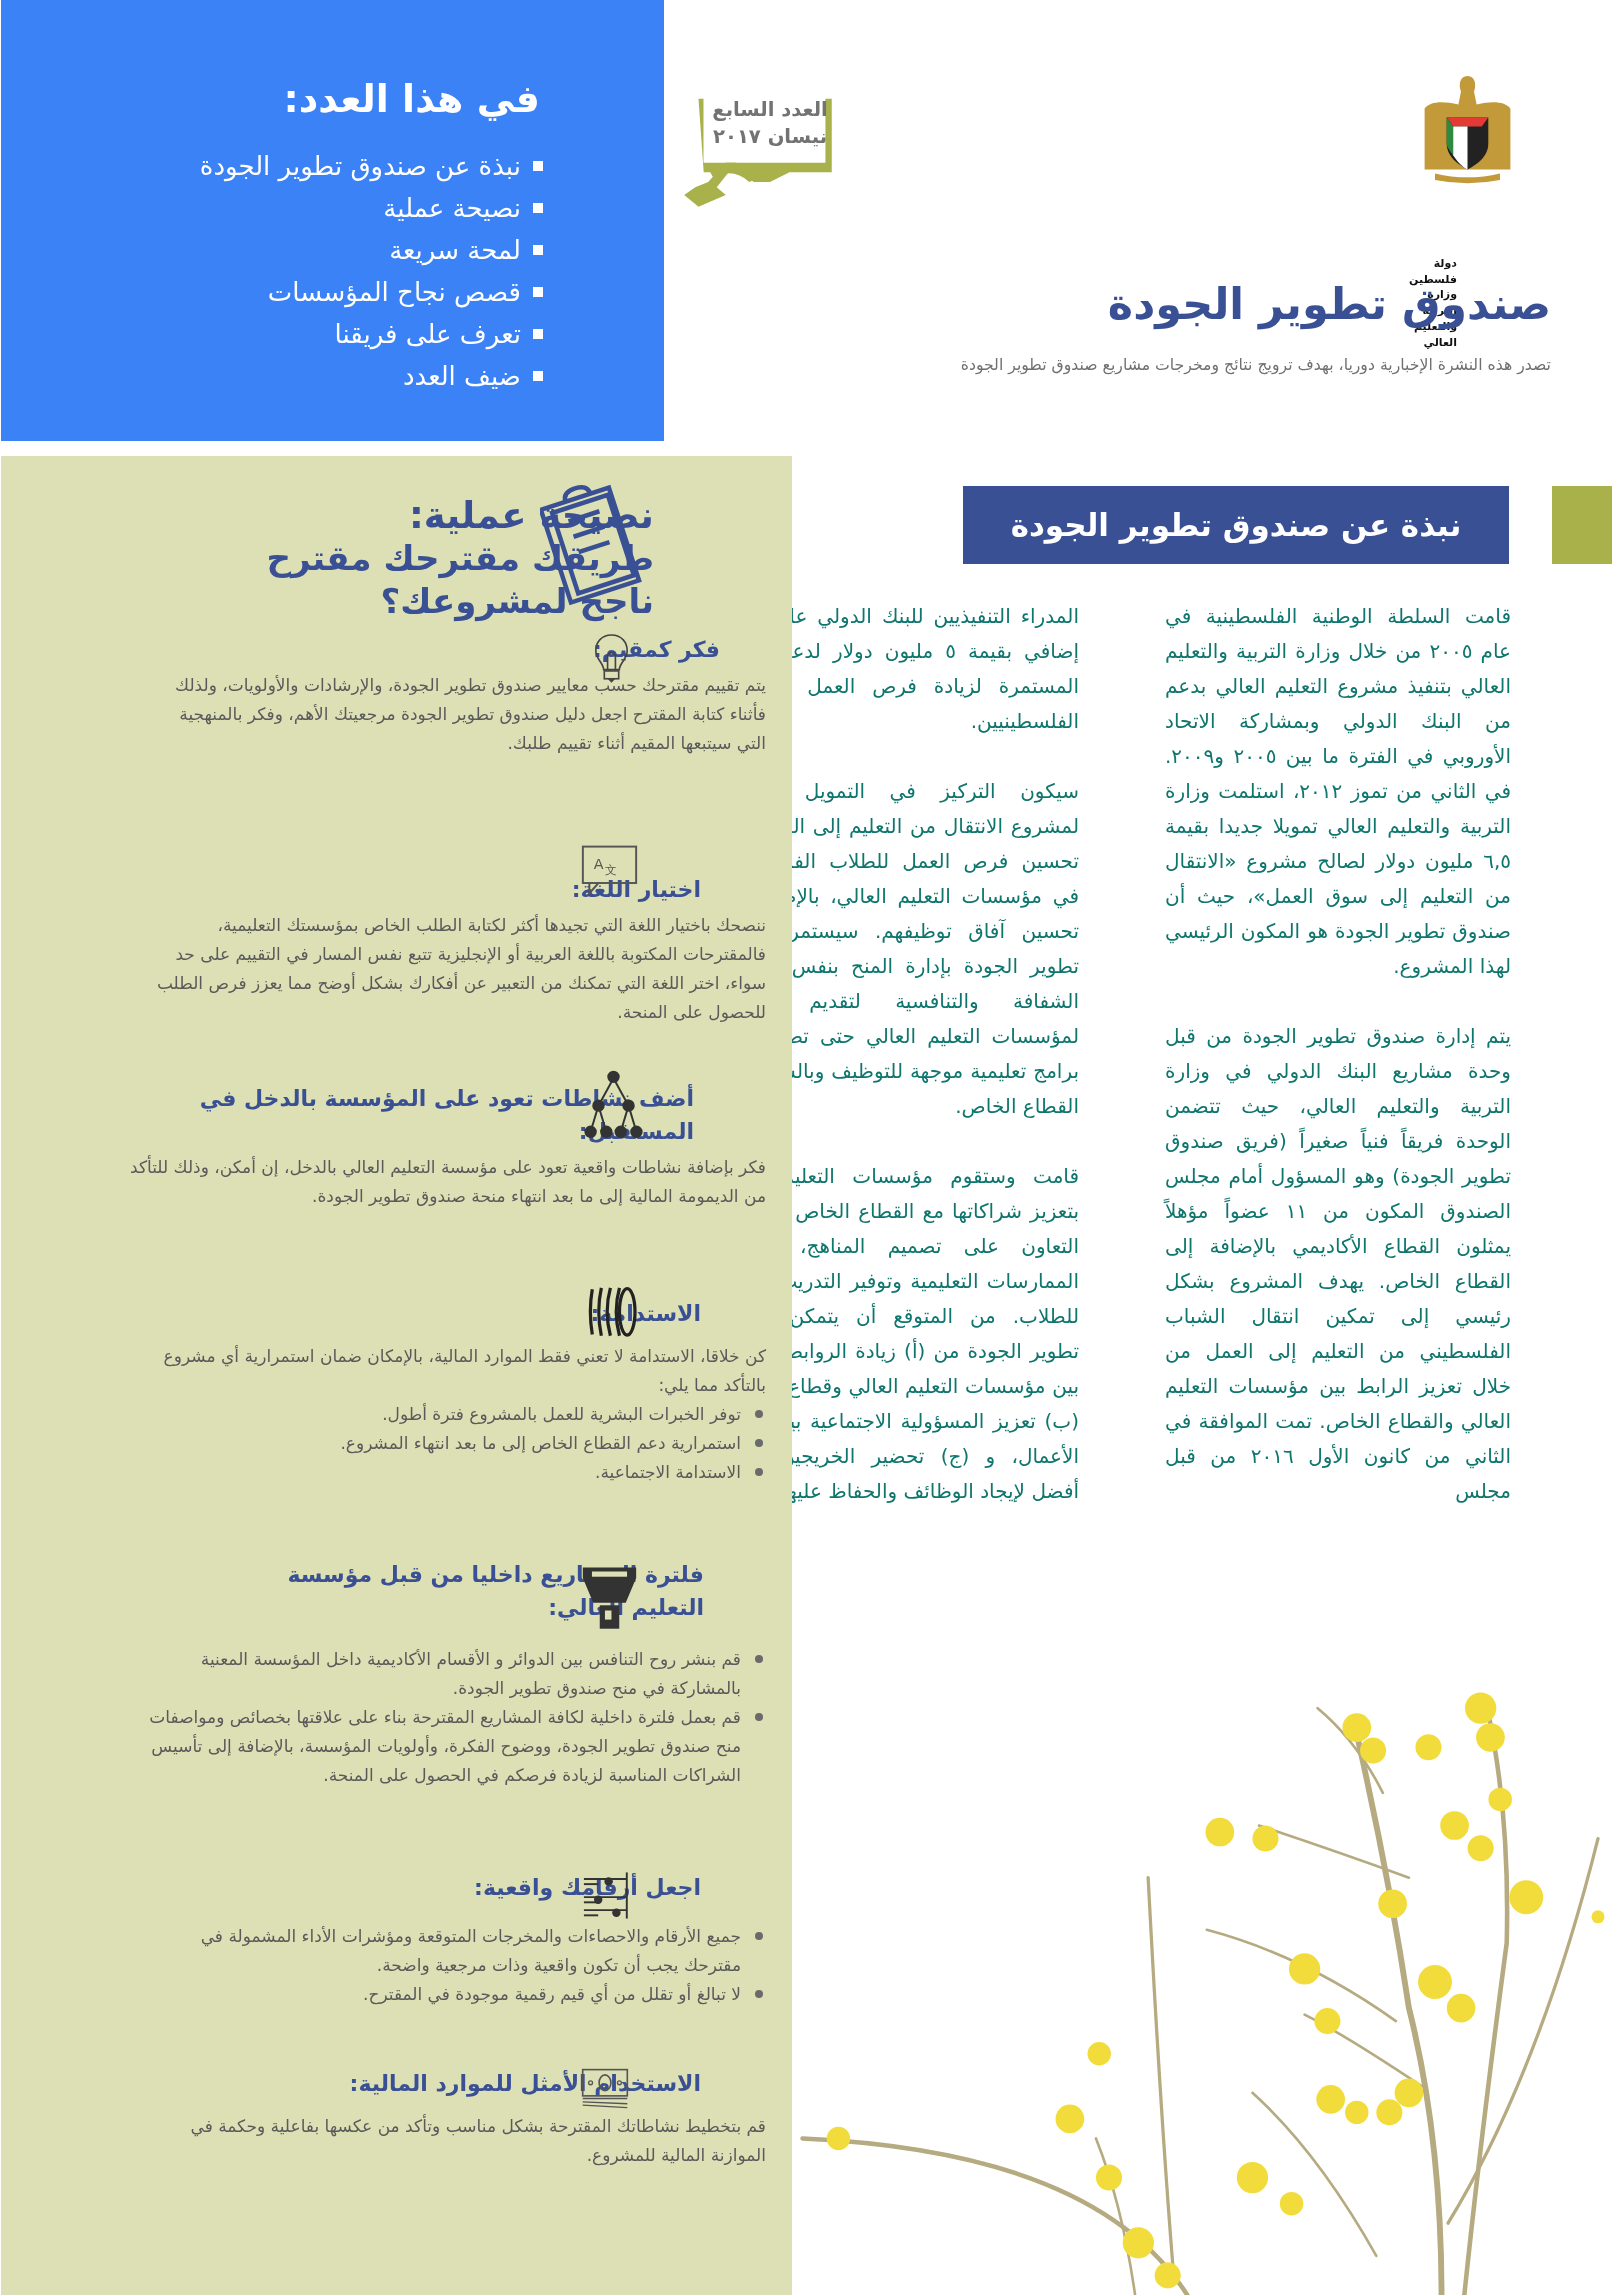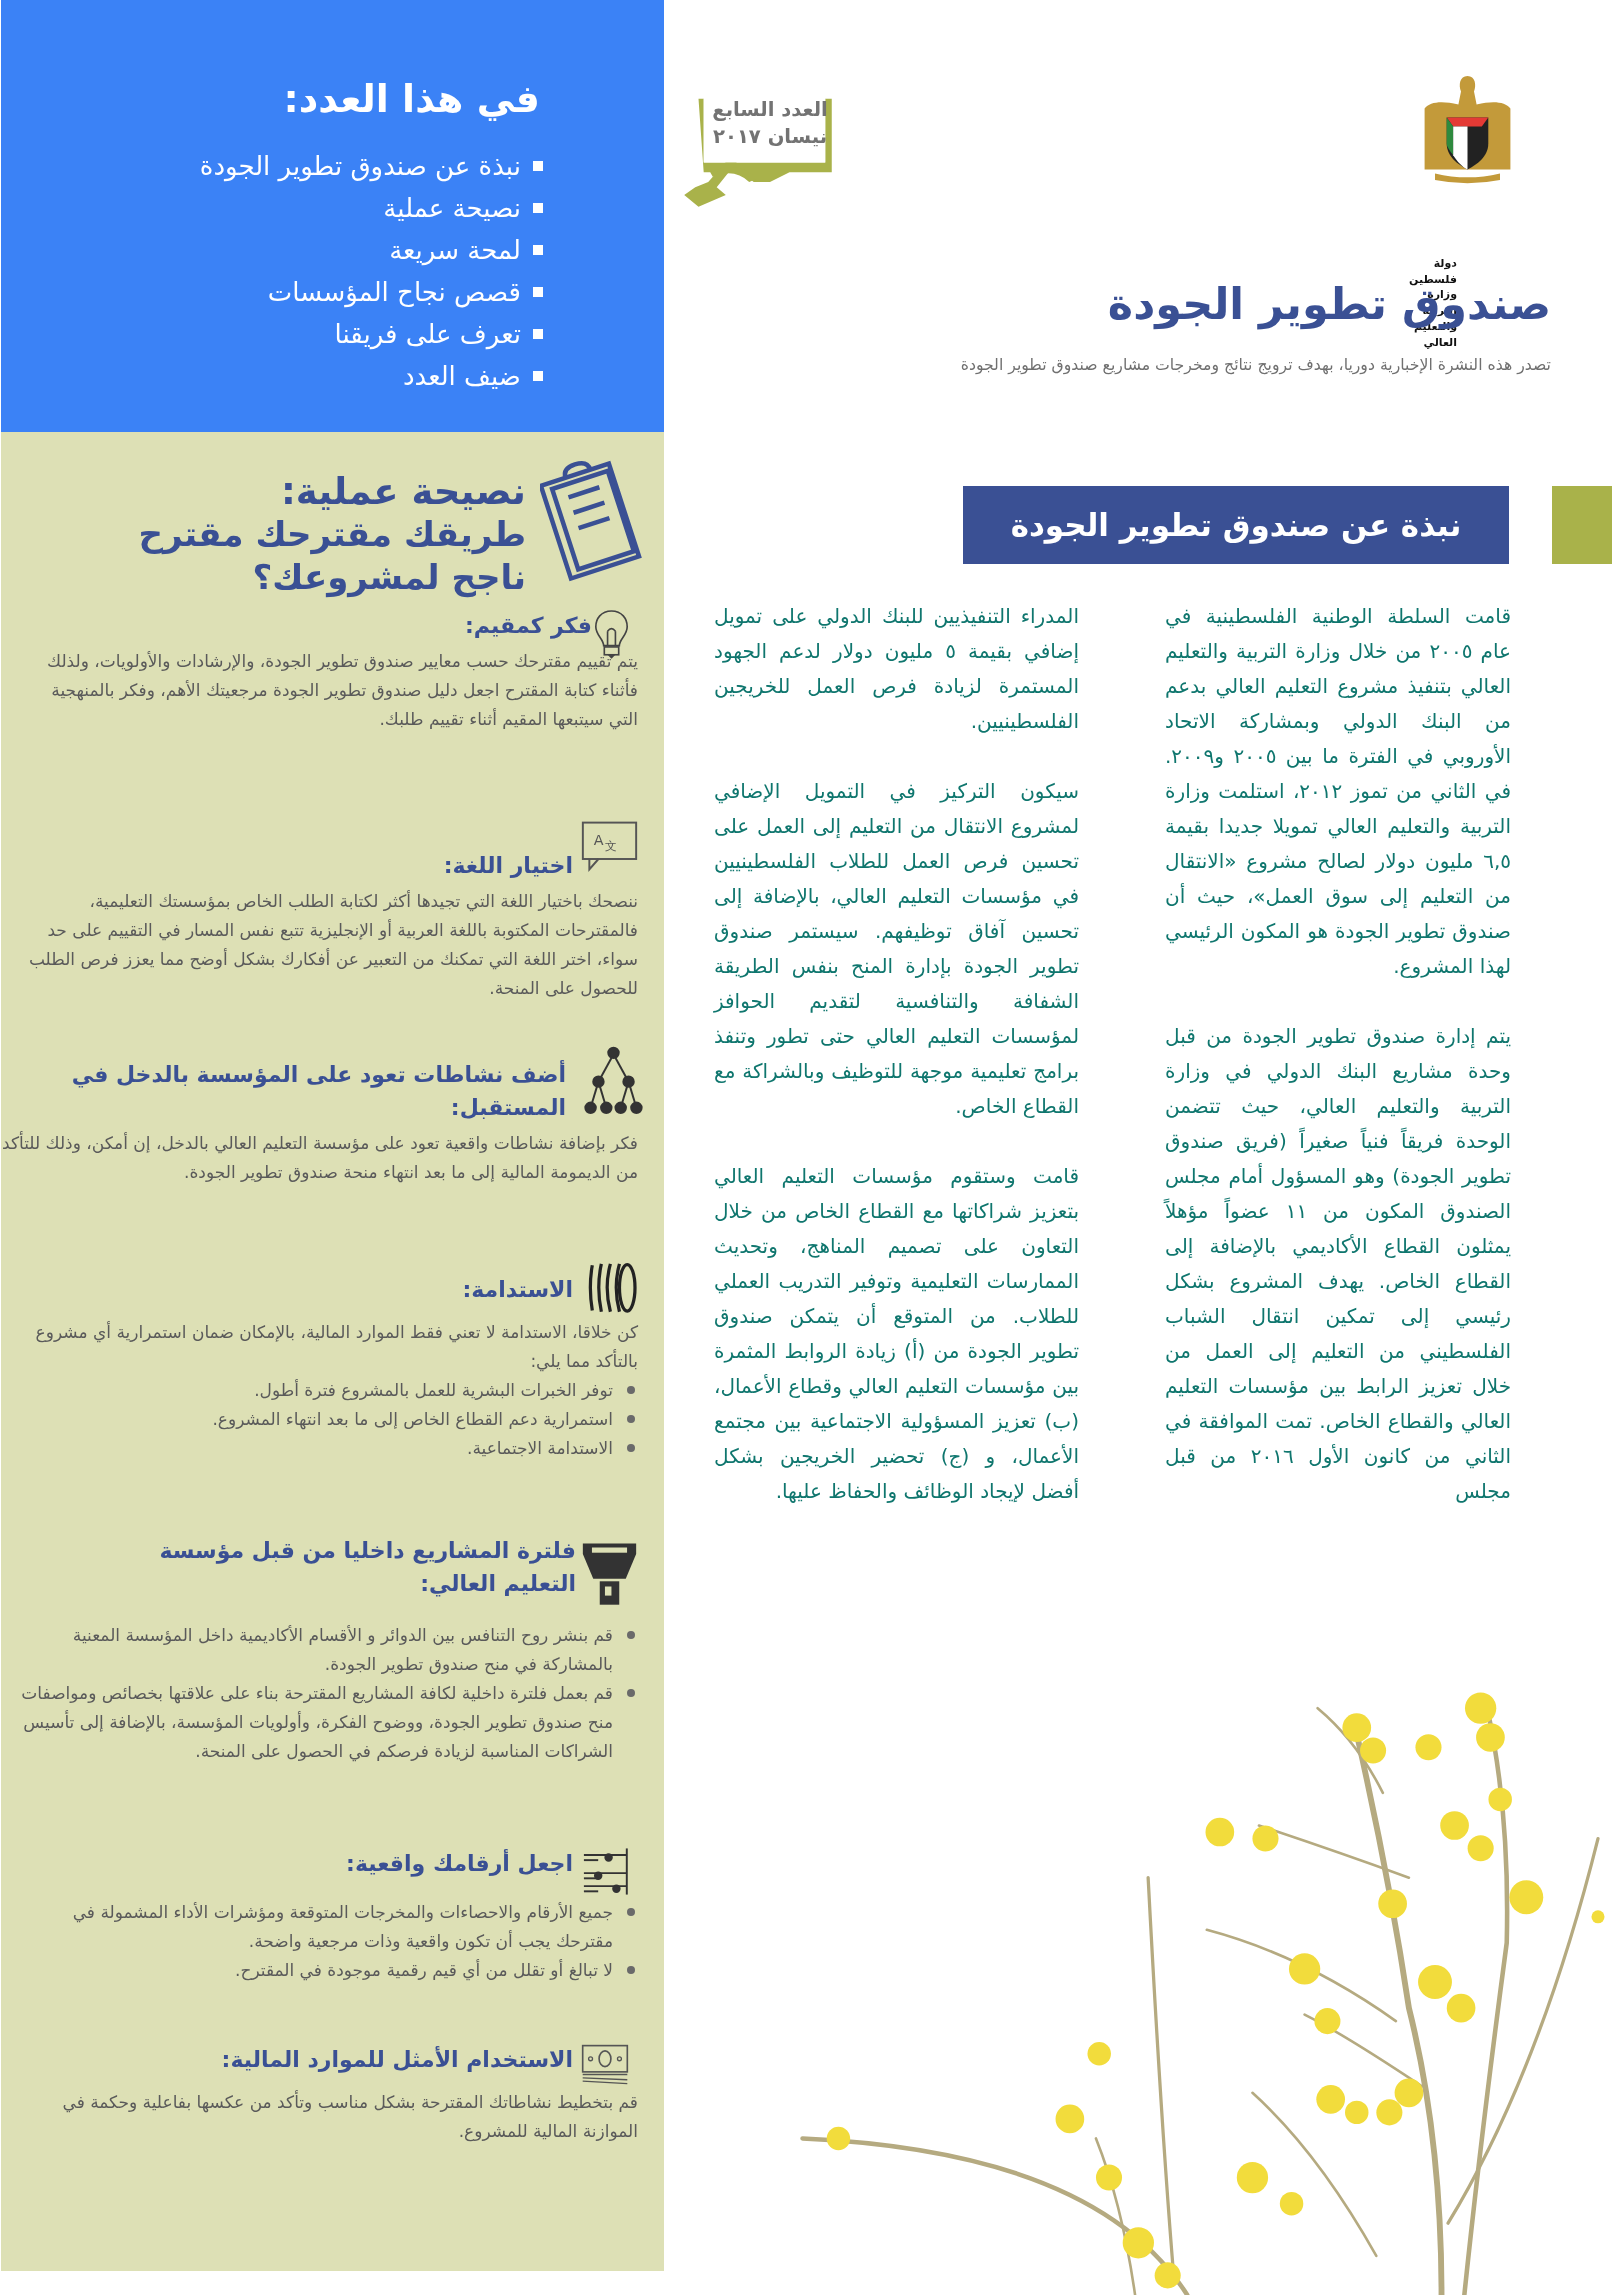--- a/index.html
+++ b/index.html
@@ -47,21 +47,21 @@
     display:flex; align-items:center; justify-content:center;
   }
   .green-tab { position:absolute; left:1552px; top:486px; width:61px; height:78px; background:#a9b24a; }
 
   .col { position:absolute; color:#0f766e; font-size:20px; line-height:35px; text-align:justify; text-align-last:right; }
   .col p { margin:0 0 35px 0; }
   .col-right { left:1165px; top:599px; width:346px; }
   .col-mid { left:714px; top:599px; width:365px; }
 
   .green-panel {
-    position:absolute; left:0; top:432px; width:664px; height:1839px;
+    position:absolute; left:0; top:456px; width:792px; height:1839px;
     background:#dde0b5;
   }
   .gp-title {
     position:absolute; right:138px; top:38px; color:#3a5094; font-weight:bold;
     font-size:34px; line-height:43px; text-align:right; margin:0;
   }
   .gp-title .l1 { font-size:37px; }
   .clipboard-icon { position:absolute; left:540px; top:19.6px; width:104px; height:130px; }
 
   .tip { position:absolute; right:26px; color:#5a5a5a; font-size:17px; line-height:29px; text-align:right; }

